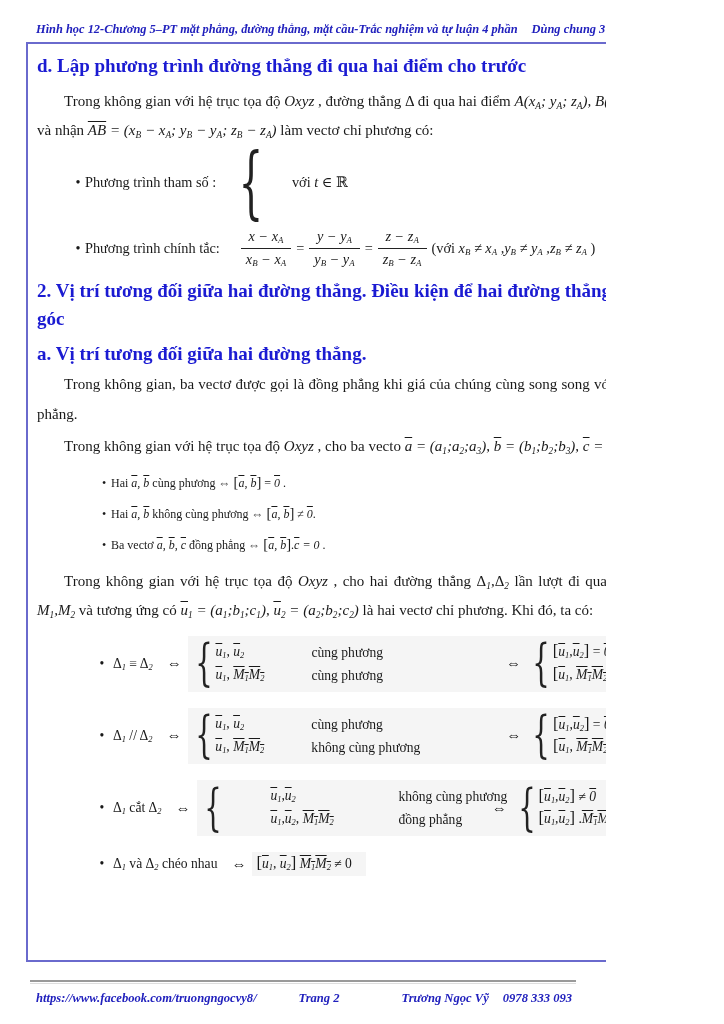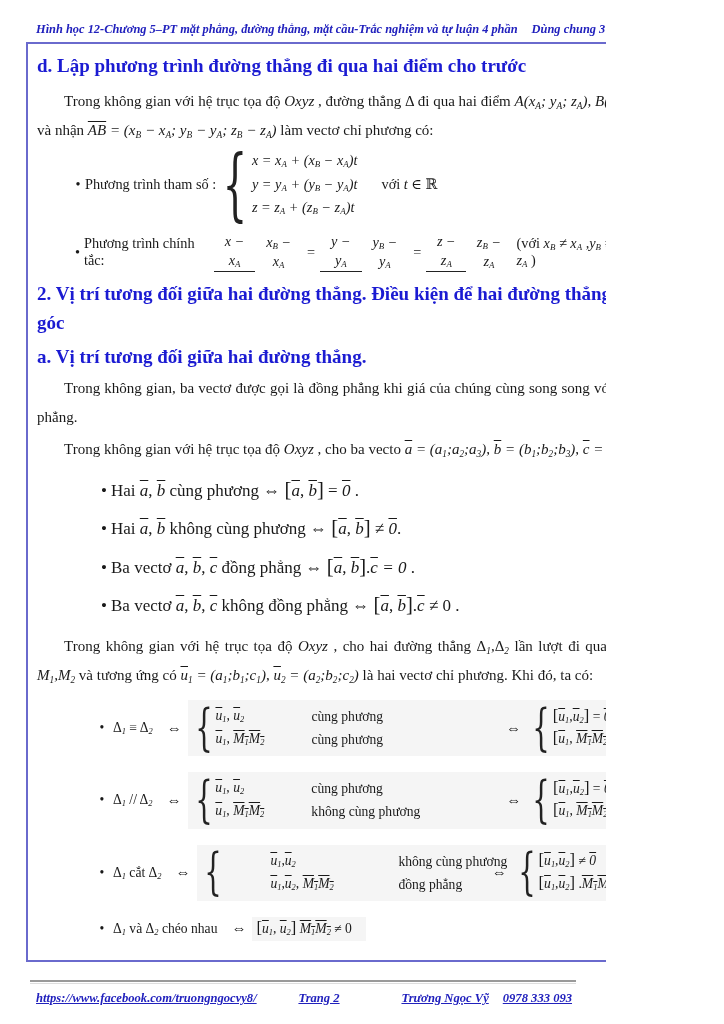--- a/index.html
+++ b/index.html
@@ -32,47 +32,47 @@
   .sys-lines{display:flex;flex-direction:column;justify-content:center;}
   .brace3{font-size:78px;font-weight:400;line-height:0.85;transform:scaleX(0.5);
           margin:0 -8px 0 -6px;color:#222;font-family:"DejaVu Serif",serif;}
   .brace2{font-size:50px;font-weight:400;line-height:0.9;transform:scaleX(0.55);
           margin:0 -4px 0 -4px;color:#222;font-family:"DejaVu Serif",serif;}
   .sys-lines .m{line-height:1.65;}
   .suffix{margin-left:24px;}
 
   
   .r-chinh{margin:12px 0 8px 34px;}
-  .frac{display:inline-flex;flex-direction:row;text-align:center;vertical-align:middle;margin:0 5px;}
+  .frac{display:inline-flex;flex-direction:column;text-align:center;vertical-align:middle;margin:0 5px;}
   .frac .num{display:block;border-bottom:1.2px solid #222;padding:0 5px 1px 5px;line-height:1.35;}
   .frac .den{display:block;padding:1px 5px 0 5px;line-height:1.35;}
-  .blabel{margin-right:0;}
-
-  
-  .vb{font-size:17px;margin:13px 0 13px 60px;line-height:1.5;font-family:Liberation Serif, serif;}
+  .blabel{margin-right:16px;}
+
+  
+  .vb{font-size:12px;margin:13px 0 13px 60px;line-height:1.5;font-family:Liberation Serif, serif;}
 
   
   .rel{display:flex;align-items:center;font-size:13.6px;margin:10px 0 16px 58px;margin-right:24px;}
   .rel-lhs{margin:0 8px 0 4px;white-space:nowrap;}
   .dArr{margin:0 6px;font-size:15px;}
   .rel-body{flex:1;display:flex;align-items:center;background:#f5f5f5;padding:5px 10px 5px 4px;}
   .rel-body .sys.left-sys{width:258px;}
   .crow{display:flex;line-height:1.7;}
   .cmath{min-width:96px;white-space:nowrap;}
   .cmath.wide{min-width:128px;margin-left:46px;}
   .clabel{white-space:nowrap;}
   .rel-last{margin-bottom:0;}
   .rel-last .rel-body{background:#f5f5f5;flex:0 0 auto;padding:4px 14px 4px 4px;}
   .mid{margin-left:auto;margin-right:8px;}
 
   
   .footer-rule{position:absolute;top:980px;left:30px;right:30px;height:1px;
                border-top:2px solid #9a9a9a;border-bottom:1px solid #dedede;}
   .footer{position:absolute;top:991px;left:36px;right:34px;display:flex;align-items:baseline;
-          font-size:12.6px;font-weight:bold;font-style:italic;color:#2121bd;text-decoration:underline;}
+          font-size:12.6px;font-weight:bold;font-style:italic;color:#2121bd;}
   .f-url{flex:1;}
   .f-page{flex:0 0 auto;margin-left:30px;}
   .f-author{flex:1;text-align:right;}
   .f-author span{margin-left:14px;}
 </style>
 </head>
 <body>
 
 <div class="page">
 
@@ -85,25 +85,20 @@
 
     <div class="h-blue">d. Lập phương trình đường thẳng đi qua hai điểm cho trước</div>
 
     <p class="para m">Trong không gian với hệ trục tọa độ <i>Oxyz</i> , đường thẳng Δ đi qua hai điểm <i>A(x<sub>A</sub>; y<sub>A</sub>; z<sub>A</sub>), B(x<sub>B</sub>; y<sub>B</sub>; z<sub>B</sub>)</i> và nhận <span class="vec">AB</span> <i>= (x<sub>B</sub> − x<sub>A</sub>; y<sub>B</sub> − y<sub>A</sub>; z<sub>B</sub> − z<sub>A</sub>)</i> làm vectơ chỉ phương có:</p>
 
     <div class="row r-tham">
       <span class="bullet">•</span>
       <span class="blabel">Phương trình tham số :</span>
       <span class="sys">
         <span class="brace3">{</span>
-        <span class="sys-lines">
-          <span class="m"><i>x = x<sub>A</sub> + (x<sub>B</sub> − x<sub>A</sub>)t</i></span>
-          <span class="m"><i>y = y<sub>A</sub> + (y<sub>B</sub> − y<sub>A</sub>)t</i></span>
-          <span class="m"><i>z = z<sub>A</sub> + (z<sub>B</sub> − z<sub>A</sub>)t</i></span>
-        </span>
       </span>
       <span class="m suffix">với <i>t</i> ∈ ℝ</span>
     </div>
 
     <div class="row r-chinh">
       <span class="bullet">•</span>
       <span class="blabel">Phương trình chính tắc:</span>
       <span class="frac">
         <span class="num m"><i>x − x<sub>A</sub></i></span>
         <span class="den m"><i>x<sub>B</sub> − x<sub>A</sub></i></span>
@@ -123,21 +118,20 @@
 
     <div class="h-blue h-sub">2. Vị trí tương đối giữa hai đường thẳng. Điều kiện để hai đường thẳng vuông góc</div>
     <div class="h-blue h-sub">a. Vị trí tương đối giữa hai đường thẳng.</div>
 
     <p class="para">Trong không gian, ba vectơ được gọi là đồng phẳng khi giá của chúng cùng song song với một mặt phẳng.</p>
     <p class="para m">Trong không gian với hệ trục tọa độ <i>Oxyz</i> , cho ba vecto <span class="vec">a</span> <i>= (a<sub>1</sub>;a<sub>2</sub>;a<sub>3</sub>)</i>,  <span class="vec">b</span> <i>= (b<sub>1</sub>;b<sub>2</sub>;b<sub>3</sub>)</i>,  <span class="vec">c</span> <i>= (c<sub>1</sub>;c<sub>2</sub>;c<sub>3</sub>)</i></p>
 
     <div class="vb m"><span class="bullet">•</span><span class="m">Hai <span class="vec">a</span>, <span class="vec">b</span>  cùng phương  ⇔ <span class="bk">[</span><span class="vec">a</span>, <span class="vec">b</span><span class="bk">]</span> = <span class="vec">0</span> .</span></div>
     <div class="vb m"><span class="bullet">•</span><span class="m">Hai <span class="vec">a</span>, <span class="vec">b</span>  không cùng phương  ⇔ <span class="bk">[</span><span class="vec">a</span>, <span class="vec">b</span><span class="bk">]</span> ≠ <span class="vec">0</span>.</span></div>
     <div class="vb m"><span class="bullet">•</span><span class="m">Ba vectơ <span class="vec">a</span>, <span class="vec">b</span>, <span class="vec">c</span>  đồng phẳng  ⇔ <span class="bk">[</span><span class="vec">a</span>, <span class="vec">b</span><span class="bk">]</span>.<span class="vec">c</span> <i>= 0</i> .</span></div>
-    <div class="vb m"><span class="bullet">•</span><span class="m">Ba vectơ <span class="vec">a</span>, <span class="vec">b</span>, <span class="vec">c</span>  không đồng phẳng  ⇔ <span class="bk">[</span><span class="vec">a</span>, <span class="vec">b</span><span class="bk">]</span>.<span class="vec">c</span> ≠ 0 .</span></div>
 
     <p class="para m">Trong không gian với hệ trục tọa độ <i>Oxyz</i> , cho hai đường thẳng Δ<sub>1</sub>,Δ<sub>2</sub> lần lượt đi qua các điểm <i>M<sub>1</sub>,M<sub>2</sub></i> và tương ứng có <span class="vec">u</span><sub>1</sub> <i>= (a<sub>1</sub>;b<sub>1</sub>;c<sub>1</sub>)</i>, <span class="vec">u</span><sub>2</sub> <i>= (a<sub>2</sub>;b<sub>2</sub>;c<sub>2</sub>)</i> là hai vectơ chỉ phương. Khi đó, ta có:</p>
 
     <div class="rel">
       <span class="bullet">•</span>
       <span class="m rel-lhs">Δ<sub>1</sub> ≡ Δ<sub>2</sub></span>
       <span class="dArr">⇔</span>
       <div class="rel-body">
         <span class="sys left-sys">
           <span class="brace2">{</span>

